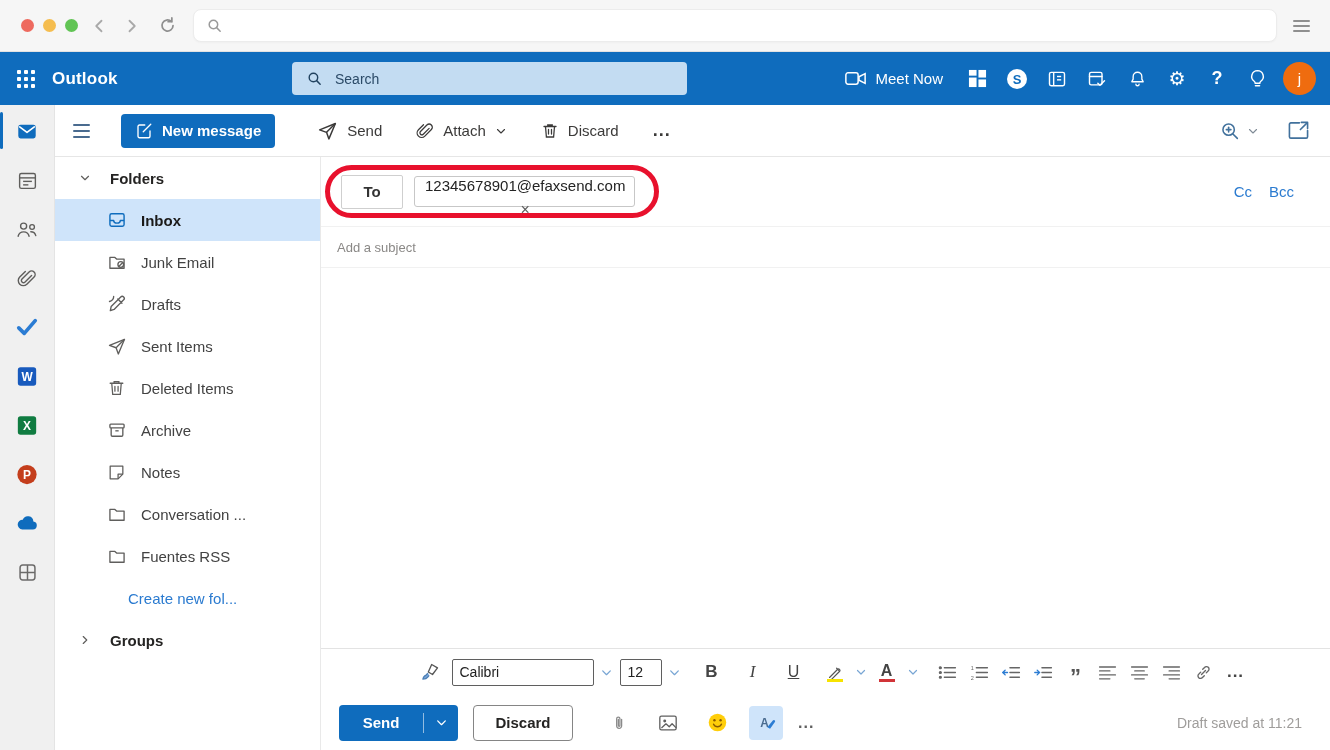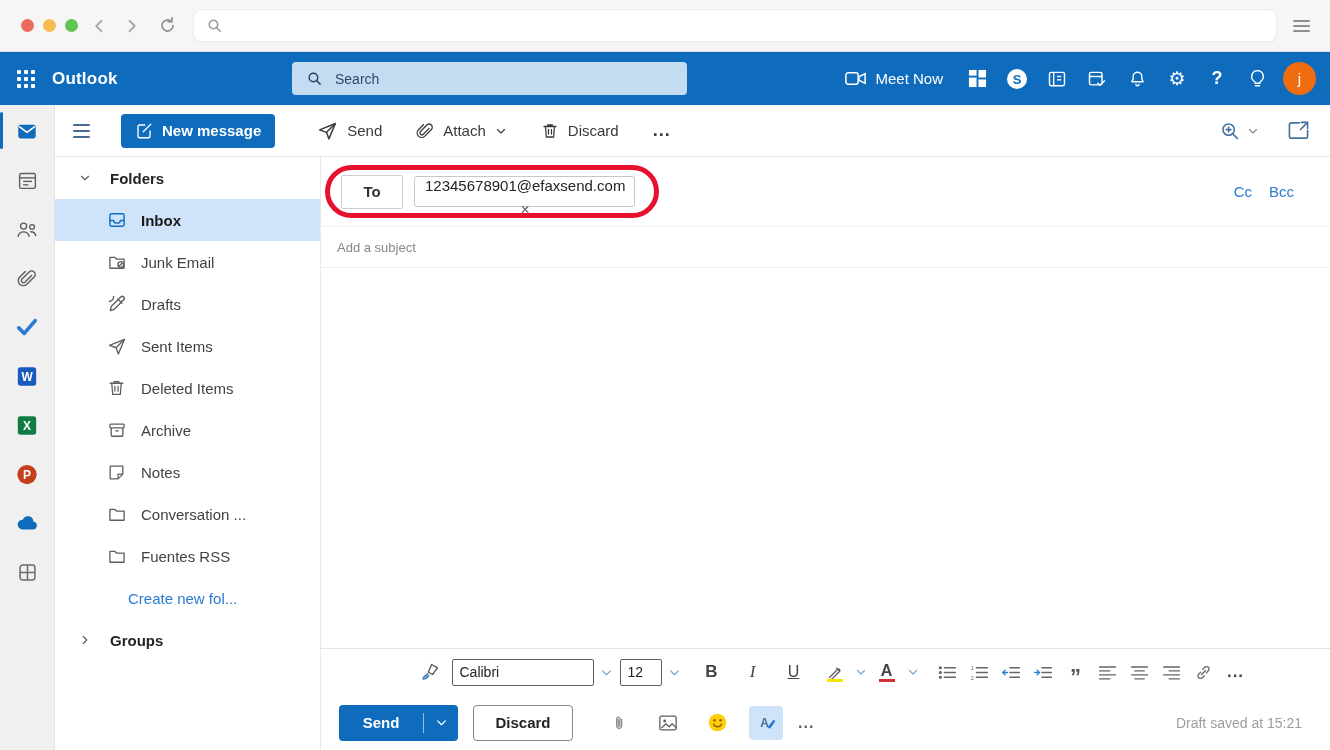--- a/index.html
+++ b/index.html
@@ -675,20 +675,20 @@
                 </svg>
             </div>
             <div class="botic inkbg">
               <svg width="19" height="19" viewBox="0 0 24 24">
                   <text x="4" y="18" font-size="15" font-weight="bold" fill="#4a6b8f" font-family="Liberation Sans, sans-serif">A</text>
                   <path d="M13 18L20 9.5a1.6 1.6 0 0 1 2.6 1.9L16.5 20z" fill="#2b7cd3"></path>
                 </svg>
             </div>
             <span class="botmore">...</span>
 
-            <span class="draftstatus">Draft saved at 15:21</span>
+            <span class="draftstatus">Draft saved at 11:21</span>
           </div>
 
         </div>
       </div>
     </div>
   </div>
 </div>
 
 </body></html>

